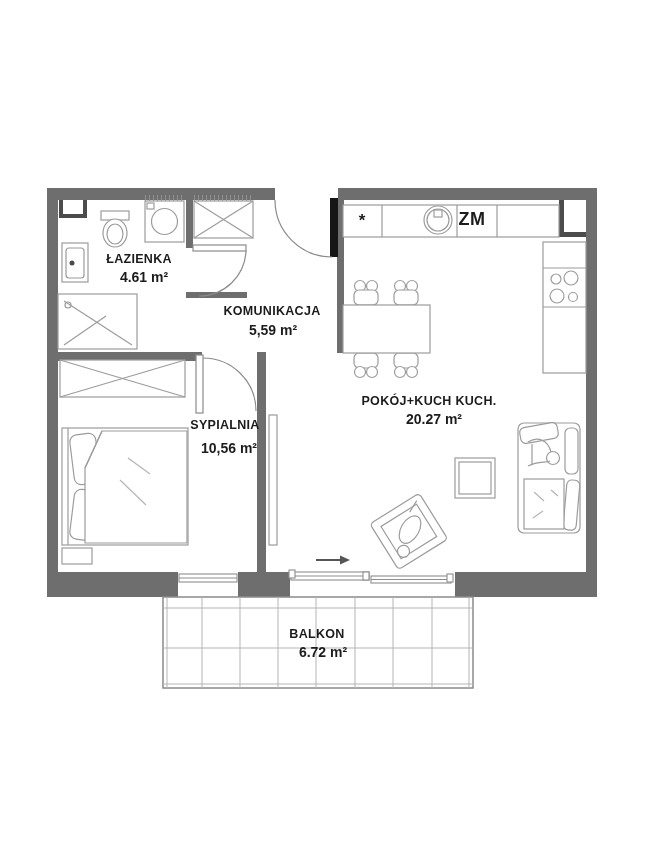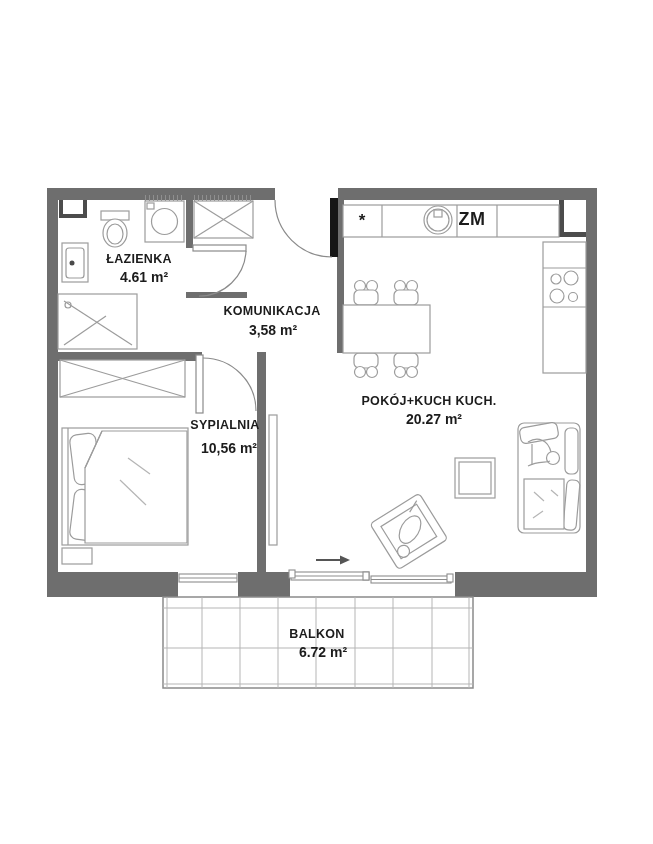--- a/index.html
+++ b/index.html
@@ -218,21 +218,21 @@
     <g>
       <line x1="316" y1="560" x2="340" y2="560" stroke="#555" stroke-width="2"></line>
       <polygon points="340,555.5 350,560 340,564.5" fill="#555"></polygon>
     </g>
   </svg>
 
   <span class="lbl name" style="left:139px;top:259px">ŁAZIENKA</span>
   <span class="lbl area" style="left:144px;top:277px">4.61 m²</span>
 
   <span class="lbl name" style="left:272px;top:311px">KOMUNIKACJA</span>
-  <span class="lbl area" style="left:273px;top:330px">3,58 m²</span>
+  <span class="lbl area" style="left:273px;top:330px">5,59 m²</span>
 
   <span class="lbl name" style="left:225px;top:425px">SYPIALNIA</span>
   <span class="lbl area" style="left:229px;top:448px">10,56 m²</span>
 
   <span class="lbl name" style="left:429px;top:401px">POKÓJ+KUCH KUCH.</span>
   <span class="lbl area" style="left:434px;top:419px">20.27 m²</span>
 
   <span class="lbl name" style="left:317px;top:634px">BALKON</span>
   <span class="lbl area" style="left:323px;top:652px">6.72 m²</span>
 

